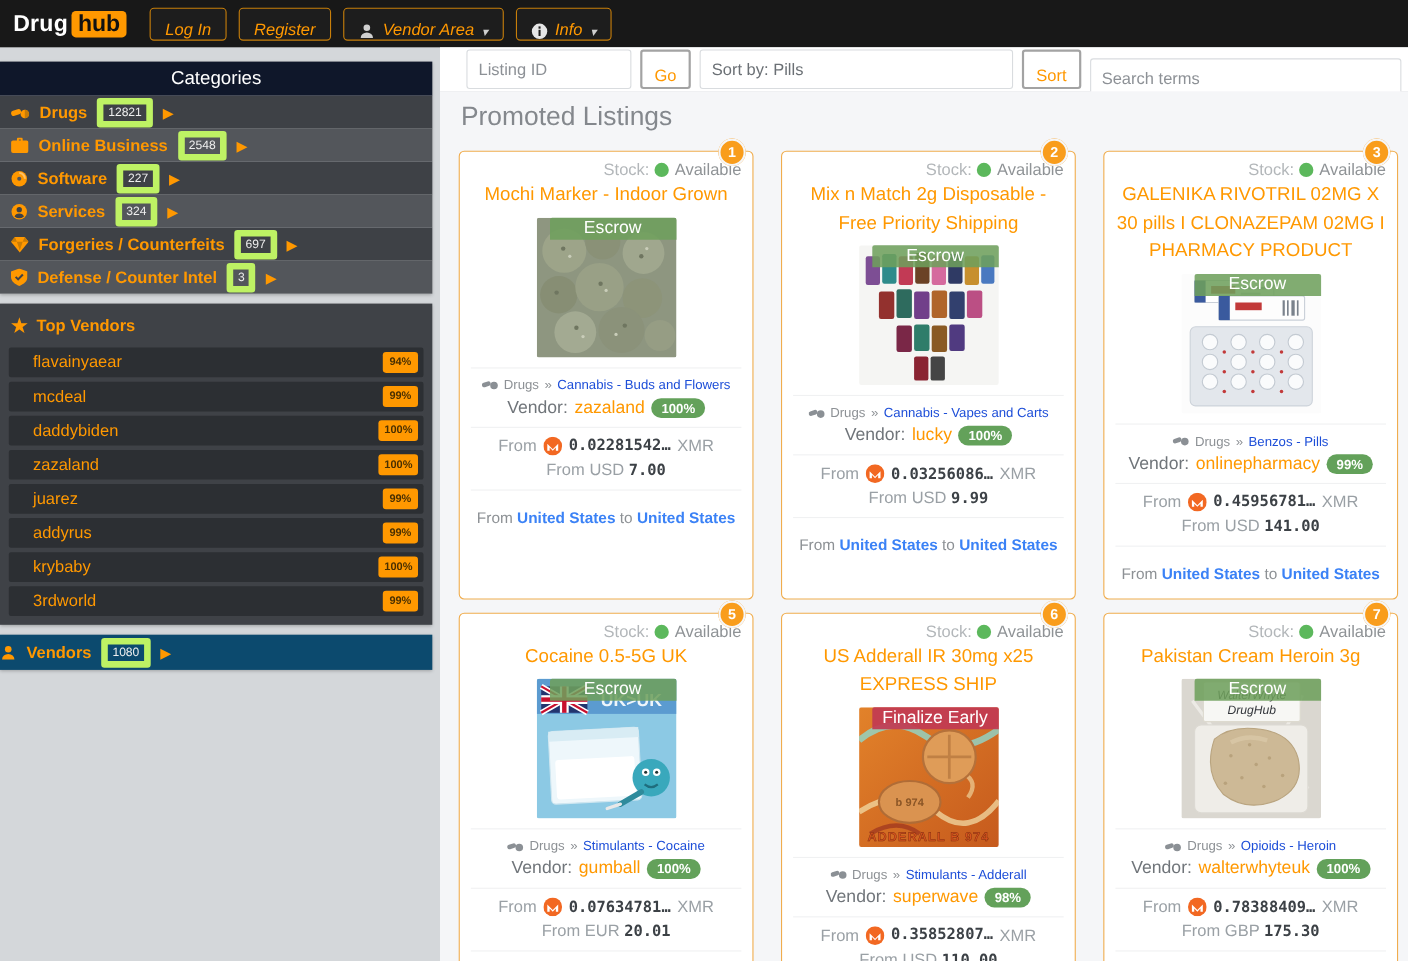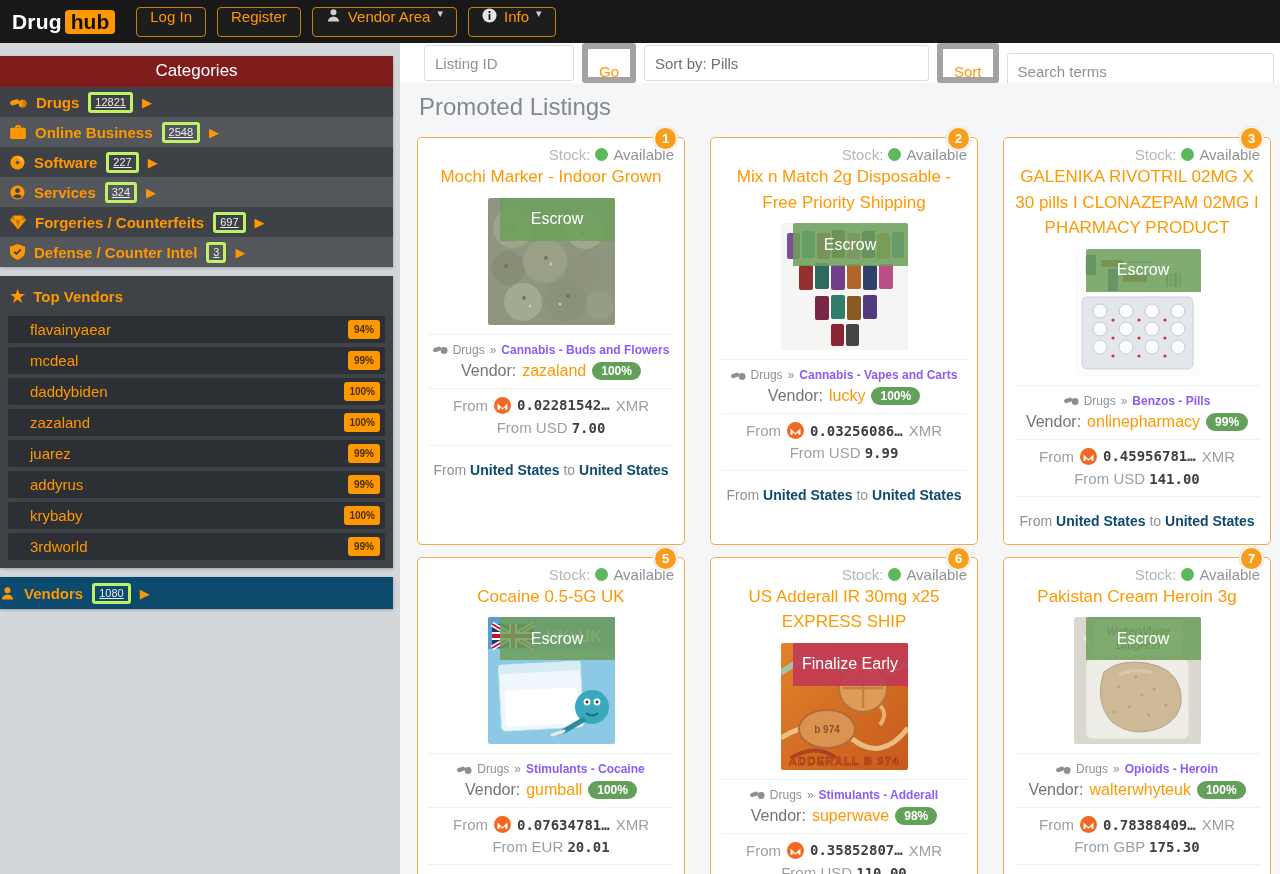--- a/index.html
+++ b/index.html
@@ -5,36 +5,36 @@
   * { box-sizing: border-box; margin: 0; padding: 0; }
   html,body { width:1280px; height:874px; overflow:hidden; }
   body { font-family:"Liberation Sans",sans-serif; background:#d4d7da; color:#555; }
 
   
   .navbar { height:43px; background:#181818; display:flex; align-items:center; padding:0 12px; gap:11px; }
   .logo { display:flex; align-items:center; margin-right:10px; cursor:pointer; }
   .logo-left { color:#fff; font-size:21px; font-weight:bold; letter-spacing:.2px; }
   .logo-right { background:#ff9800; color:#111; font-size:21px; font-weight:bold; padding:0 6px; border-radius:4px; margin-left:3px; }
   .nav-btn { height:30px; background:#1d1d1d; border:1px solid #c87f0a; border-radius:4px; color:#ff9800;
-             font-size:15px; display:flex; align-items:flex-start; gap:7px; padding:0 13px; cursor:pointer; }
+             font-size:15px; display:flex; align-items:flex-end; gap:7px; padding:0 13px; cursor:pointer;font-style:italic; }
   .nav-btn svg { display:block; }
   .caret { color:#cfcfcf; font-size:11px; line-height:1; }
 
   
   .layout { display:flex; height:831px; }
   .sidebar { width:400px; flex:none; padding-top:13px; }
   .panel { width:393px; box-shadow:0 1px 3px rgba(0,0,0,.25); }
 
   
-  .cat-header { background:#7f1d1d; color:#fff; text-align:center; font-size:17px; padding:5px 0 6px; }
+  .cat-header { background:#0f172a; color:#fff; text-align:center; font-size:17px; padding:5px 0 6px; }
   .cat-row { height:30px; display:flex; align-items:center; gap:9px; padding:0 10px; cursor:pointer; }
   .cat-row:nth-child(odd) { background:#53565b; }
   .cat-row:nth-child(even) { background:#3e4146; }
   .cat-label { color:#ff9800; font-size:15px; font-weight:600; }
-  .count-badge { border:3px solid #bef264; border-radius:3px; color:#eee; font-size:11px; padding:0 4px; line-height:15px;text-decoration:underline; }
+  .count-badge { border:6px solid #bef264; border-radius:3px; color:#eee; font-size:11px; padding:0 4px; line-height:15px; }
   .play { color:#ff9800; font-size:13px; line-height:1; }
 
   
   .tv-panel { margin-top:9px; background:#3f4247; padding:8px; }
   .tv-header { display:flex; align-items:center; gap:8px; color:#ff9800; font-weight:bold; font-size:15px; padding:2px 2px 9px; }
   .tv-star { font-size:17px; }
   .tv-row { background:#2c2f33; border-radius:2px; height:27px; display:flex; align-items:center;
             justify-content:space-between; padding:0 5px 0 10px; margin-bottom:4px; cursor:pointer; }
   .tv-row:last-child { margin-bottom:0; }
   .tv-name { color:#ff9800; font-size:15px;margin-left:12px; }
@@ -45,21 +45,21 @@
   .vendors-label { color:#ff9800; font-size:15px; font-weight:bold; }
 
   
   .main { flex:1; display:flex; flex-direction:column; }
   .toolbar { background:#fff; height:40px; flex:none; display:flex; align-items:center; gap:8px; padding:0 6px 0 24px; }
   .tb-input { height:36px; border:1px solid #d9dcdf; border-radius:3px; font-size:15px; color:#555; padding:0 10px;
               font-family:"Liberation Sans",sans-serif; outline:none; }
   .tb-input::placeholder { color:#8d9196; opacity:1; }
   #listing-id { width:150px; }
   #search-terms { flex:1;margin-top:16px; }
-  .tb-btn { height:36px; border:6px solid #a3a3a3; border-radius:3px; background:#fff; color:#ff9800;
+  .tb-btn { height:36px; border:2px solid #a3a3a3; border-radius:3px; background:#fff; color:#ff9800;
             font-size:15px; padding:14px 11px; cursor:pointer; font-family:"Liberation Sans",sans-serif; }
   .tb-select { width:285px; height:36px; border:1px solid #d9dcdf; border-radius:3px; color:#6b7075;
                font-size:15px; display:flex; align-items:center; padding:0 10px; cursor:pointer; background:#fff; }
 
   .promoted { background:#f5f6f8; flex:1; padding:0 0 0 17px; }
   .page-title { color:#84888d; font-size:24px; font-weight:400; margin:10px 0 16px 2px; }
 
   .cards { display:grid; grid-template-columns:repeat(3,268px); column-gap:25px; row-gap:12px; align-items:stretch; }
 
   
@@ -68,38 +68,38 @@
   .card-num { position:absolute; top:-12px; right:6px; width:25px; height:25px; border-radius:50%;
               background:#f99d1c; color:#fff; font-weight:bold; font-size:13px;
               display:flex; align-items:center; justify-content:center; box-shadow:0 0 0 2px #f5f6f8 inset; }
   .stock { display:flex; justify-content:flex-end; align-items:center; gap:5px; font-size:15px; }
   .stock-label { color:#b3b7ba; }
   .stock-val { color:#8f9396; }
   .dot { width:13px; height:13px; border-radius:50%; background:#5cb85c; flex:none; }
   .card-title { margin:1px 0 5px; text-align:center; color:#ff9800; font-size:17px; font-weight:400; line-height:1.5; }
   .imgwrap { position:relative; width:127px; height:127px; margin:3px auto 9px; flex:none; }
   .imgwrap svg { display:block; width:127px; height:127px; border-radius:2px; }
-  .banner { position:absolute; top:0; left:12px; right:0; height:43px; display:flex; align-items:center;
+  .banner { position:absolute; top:0; left:12px; right:0; height:20px; display:flex; align-items:center;
             justify-content:center; color:#fff; font-size:16px; border-radius:2px 2px 0 0; }
   .banner-green { background:rgba(110,160,92,.87); }
   .banner-red { background:rgba(193,58,82,.92); }
   .cat-line { border-top:1px solid #f0f1f2; padding-top:8px; display:flex; justify-content:center;
               align-items:center; gap:5px; font-size:12px; color:#8d9195; }
-  .cat-link { color:#8b5cf6; font-weight:bold; text-decoration:none;text-align:center; }
+  .cat-link { color:#1d4ed8; font-weight:normal; text-decoration:none;text-align:center; }
   .vend-line { text-align:center; font-size:16px; color:#70757a; margin:5px 0 8px; display:flex;
                justify-content:center; align-items:center; gap:6px; }
   .vend-link { color:#ff9800; text-decoration:none; }
   .vbadge { background:#63a15a; color:#fff; font-size:12px; font-weight:bold; padding:2px 9px; border-radius:10px; }
   .price-sect { border-top:1px solid #f0f1f2; padding:8px 0 9px; text-align:center; font-size:15px; color:#9aa0a5; }
   .xmr-line { display:flex; justify-content:center; align-items:center; gap:6px; }
   .mono { font-family:"DejaVu Sans Mono",monospace; font-weight:bold; color:#3c4146; font-size:14px; }
   .fiat-line { margin-top:5px; }
   .ship-sect { border-top:1px solid #f0f1f2; padding-top:12px; flex:1; text-align:center;
                font-size:14px; color:#8d9195; line-height:25px; }
-  .country { color:#0c4a6e; font-weight:bold; display:inline-block; white-space:nowrap; }
+  .country { color:#3b82f6; font-weight:bold; display:inline-block; white-space:nowrap; }
 </style>
 </head>
 <body>
 
 <div class="navbar">
   <div class="logo">
     <span class="logo-left">Drug</span>
     <span class="logo-right">hub</span>
   </div>
   <button class="nav-btn">

